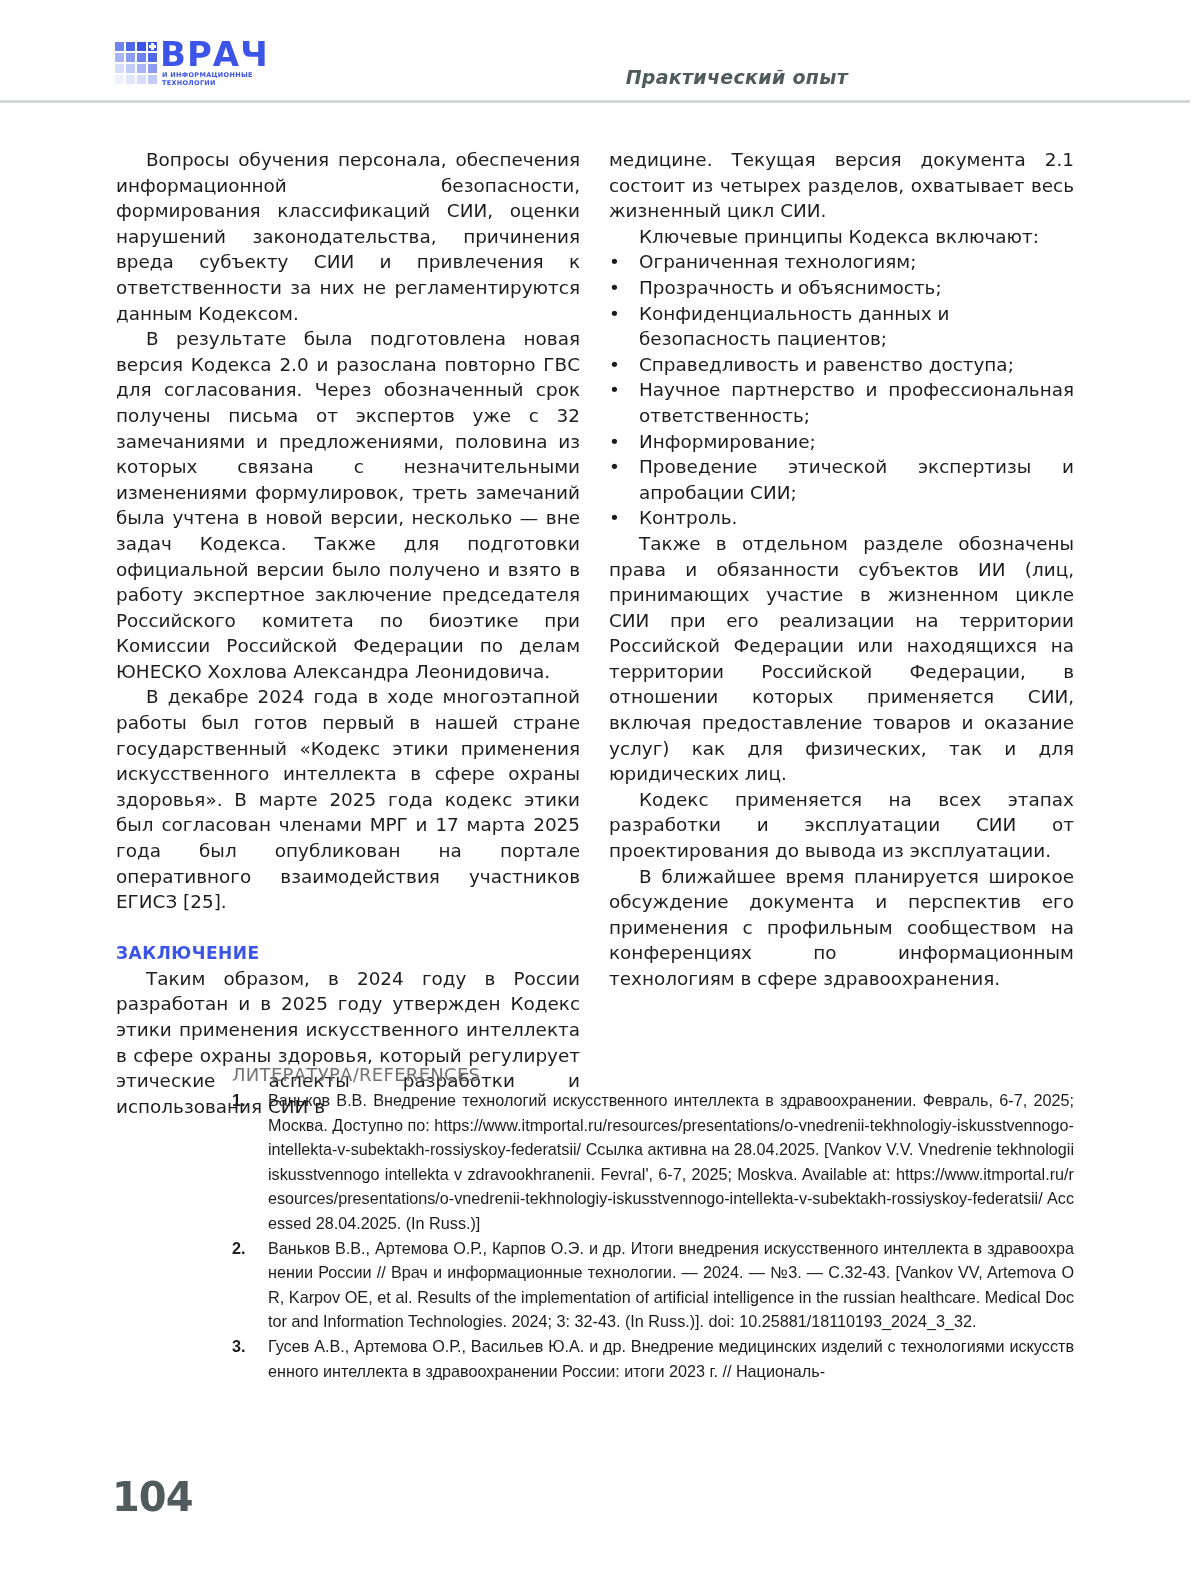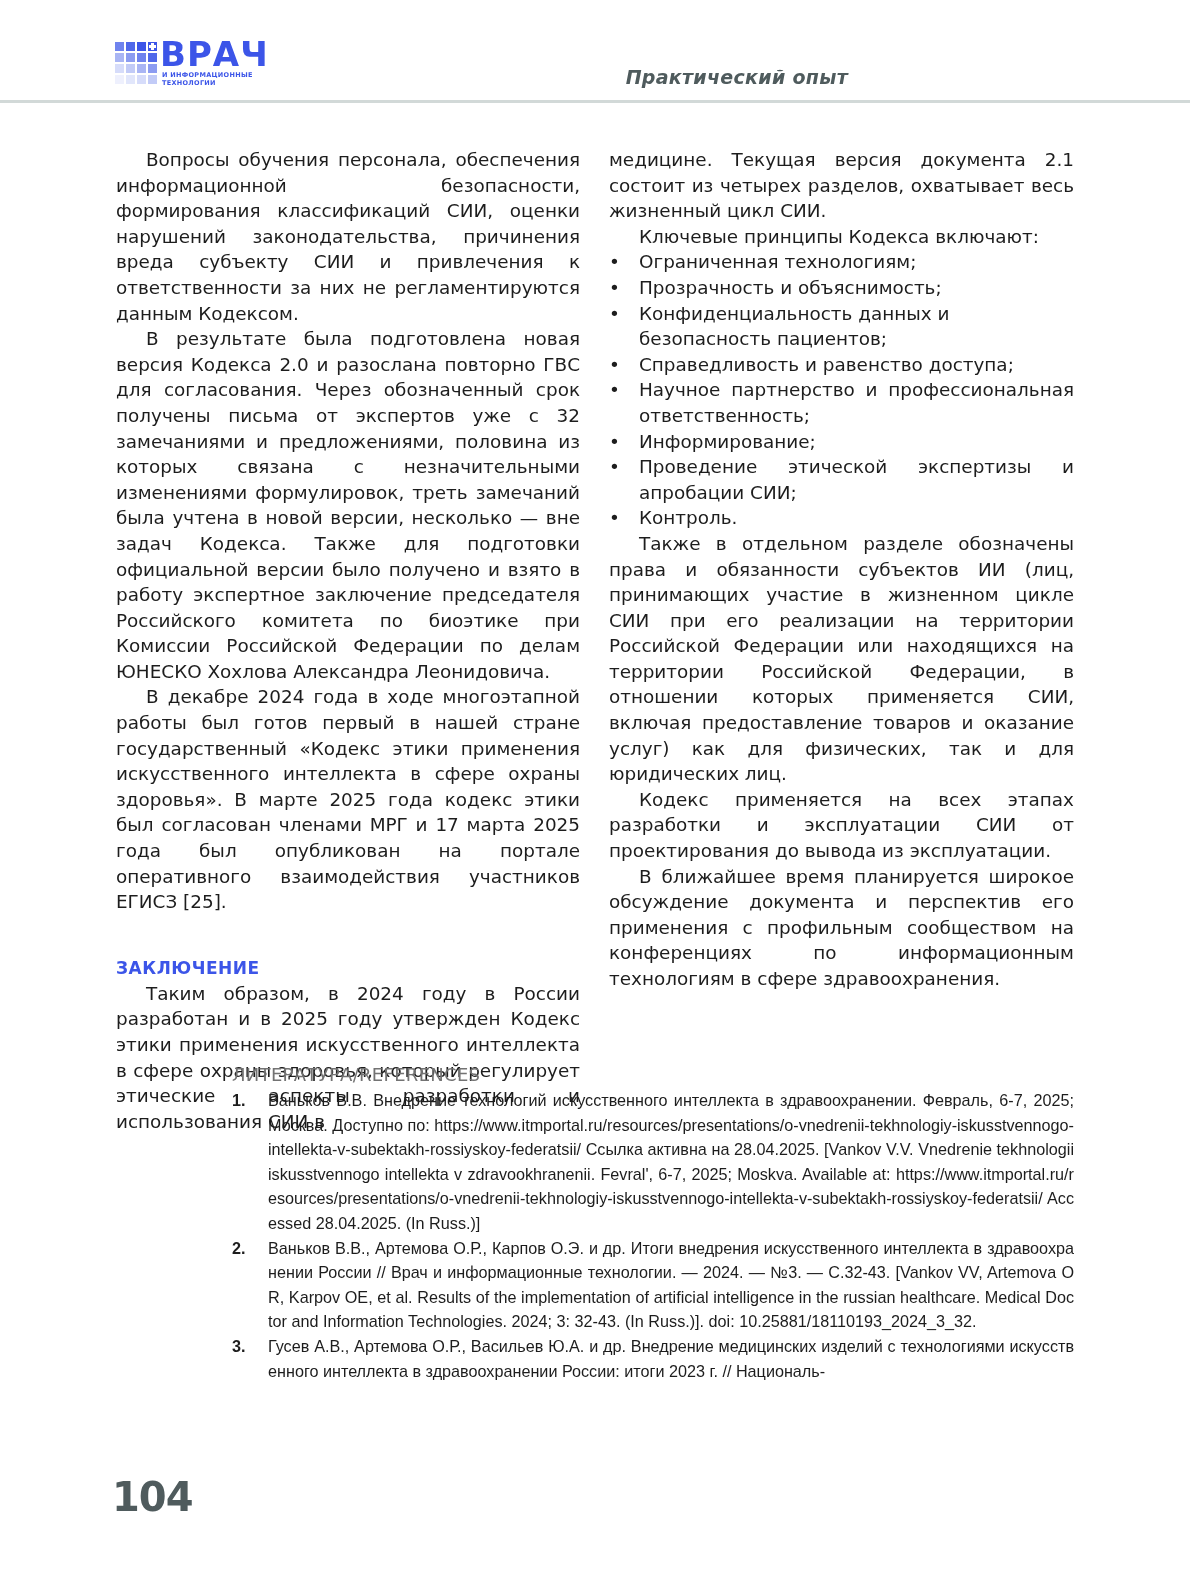--- a/index.html
+++ b/index.html
@@ -22,21 +22,21 @@
     color: #3c55e8; line-height: 7.5px; letter-spacing: 0.3px; text-transform: uppercase; white-space: nowrap; }
   .section-title { position: absolute; right: 132px; top: 66px; font-size: 19px; font-weight: bold;
     color: #4f5b5d; letter-spacing: 0.3px; font-style: italic; }
   .header-rule { position: absolute; left: 0; top: 100px; width: 1190px; height: 3px; background: #d2d9d8; }
 
   .col { position: absolute; top: 147px; font-size: 18.4px; line-height: 25.6px; text-align: justify; color: #1d1d1d; }
   .col-left { left: 116px; width: 464px; }
   .col-right { left: 609px; width: 465px; top: 147px; }
   .col p { margin: 0; text-indent: 30px; }
   .col p.noindent { text-indent: 0; }
-  .heading-blue { color: #3c55e8; font-weight: bold; font-size: 17px; letter-spacing: 0.5px; margin-top: 40px; line-height: 26px; }
+  .heading-blue { color: #3c55e8; font-weight: bold; font-size: 17px; letter-spacing: 0.5px; margin-top: 25px; line-height: 26px; }
   ul.bullets { list-style: none; margin: 0; padding: 0; }
   ul.bullets li { position: relative; padding-left: 30px; text-align: left; }
   ul.bullets li.just { text-align: justify; }
   ul.bullets li::before { content: "•"; position: absolute; left: 0; top: 0; }
   .spacer { height: 25.6px; }
   .bold { font-weight: bold; }
 
   .refs { position: absolute; left: 232px; top: 1062px; width: 842px; font-family: "Liberation Sans", sans-serif; }
   .refs-title { color: #737373; font-weight: normal; font-size: 18px; letter-spacing: 0.3px; line-height: 26px; font-family: "DejaVu Sans", sans-serif; }
   .refs ol { list-style: none; margin: 0; padding: 0; }

